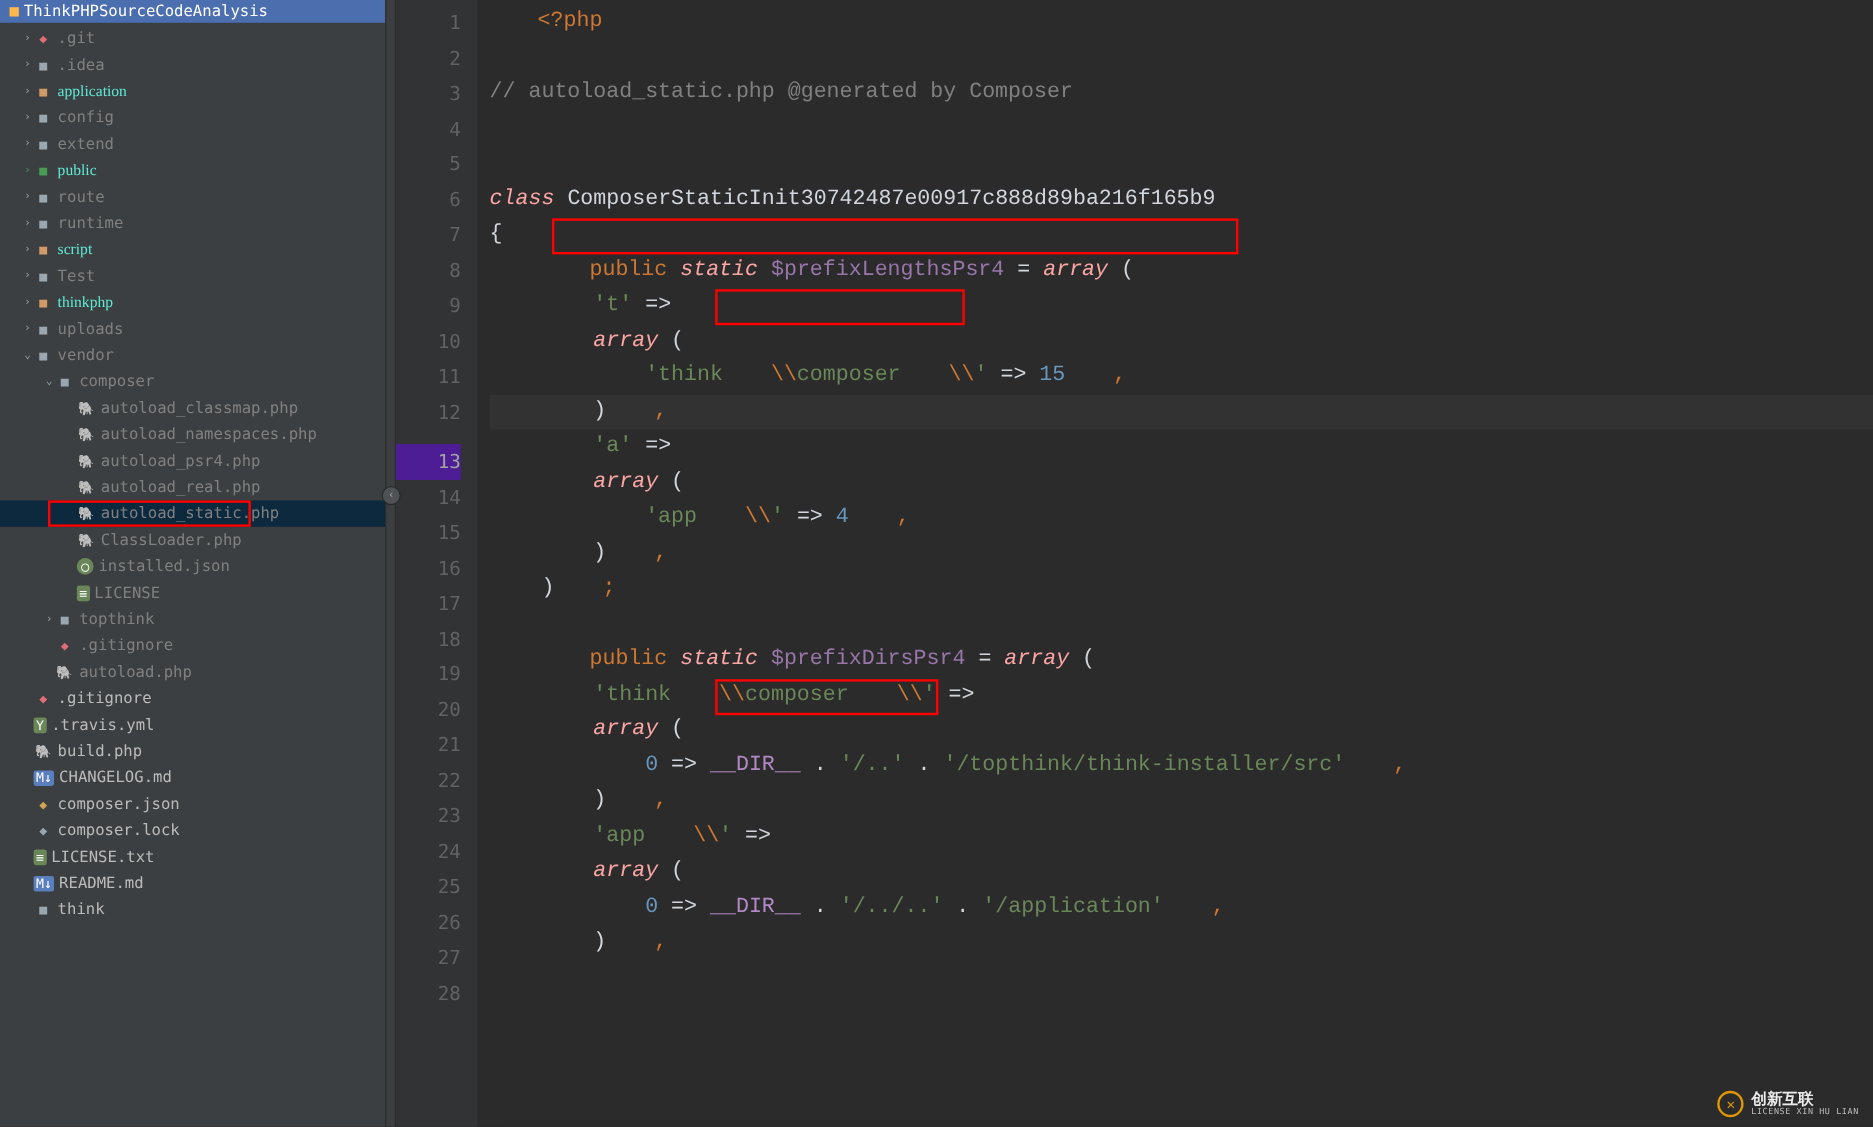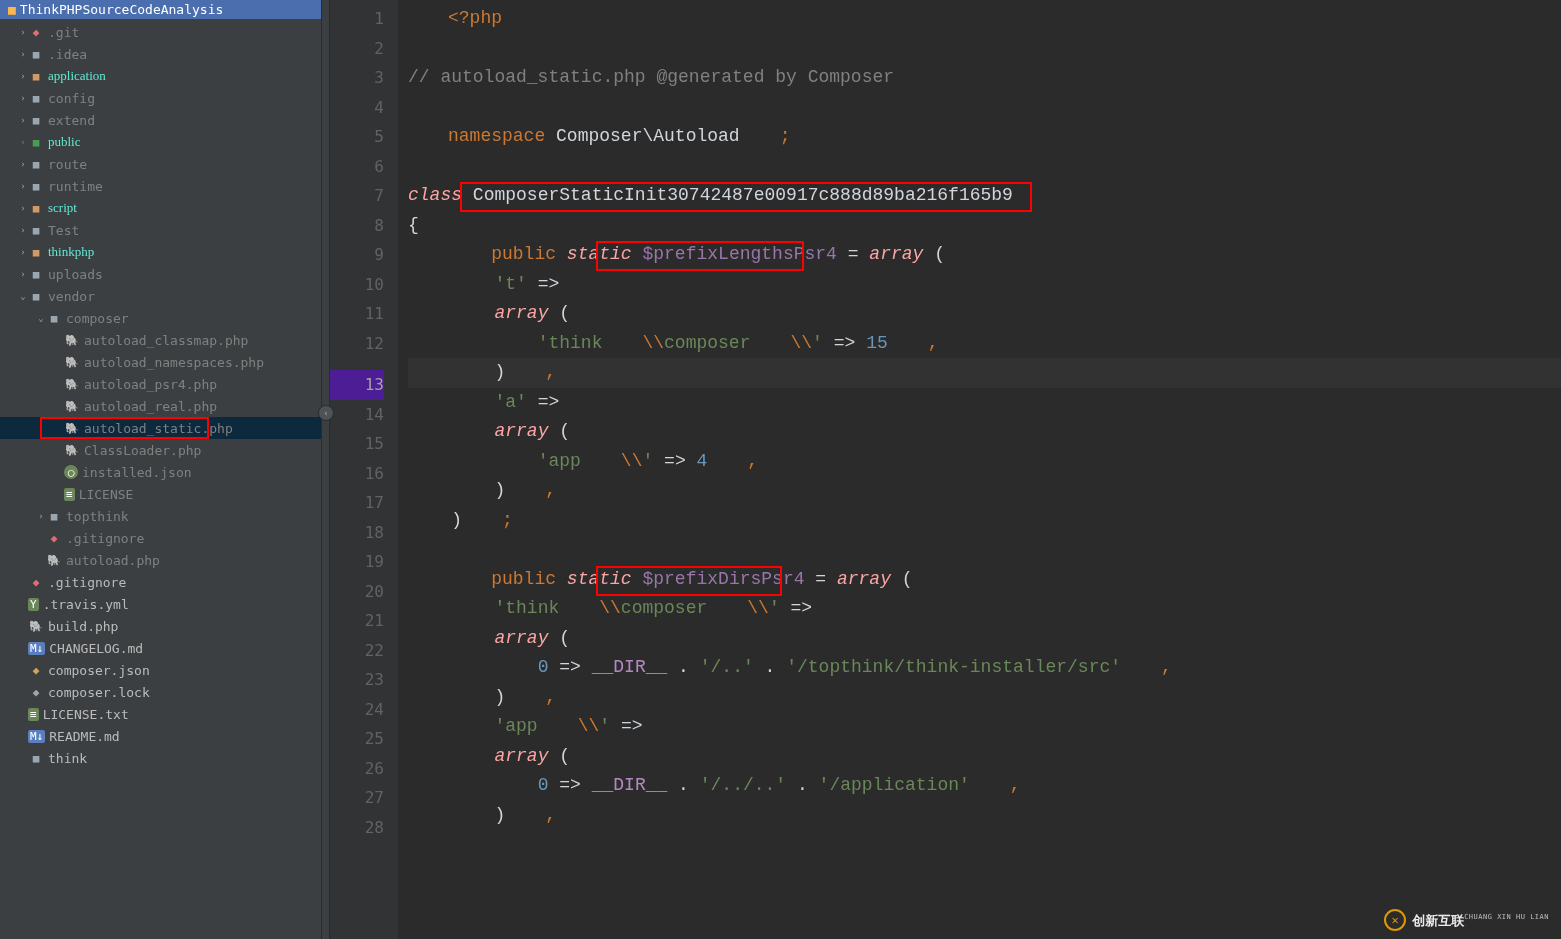--- a/index.html
+++ b/index.html
@@ -185,21 +185,21 @@
 .watermark .w-icon {
   border: 2px solid #f4a300;
   border-radius: 50%;
   width: 22px; height: 22px;
   display: flex;
   align-items: center;
   justify-content: center;
   color: #f4a300;
   font-weight: bold;
 }
-.watermark .w-text { display:flex; flex-direction:row; line-height:1; }
+.watermark .w-text { display:flex; flex-direction:column; line-height:1; }
 .watermark .w-big { font-weight:bold; font-size:13px; }
 .watermark .w-small { font-size:7px; letter-spacing:0.5px; color:#ccc; }
 </style>
 </head>
 <body>
 
 <div class="container">
   <div class="sidebar">
     <div class="project-root">
       <span class="icon">■</span>
@@ -415,21 +415,20 @@
         <div class="ln">28</div>
       </div>
     <div class="code" id="code">
       <div class="redbox rb1"></div>
       <div class="redbox rb2"></div>
       <div class="redbox rb3"></div>
     <div class="code-line"><span class="k-orange-n">&lt;?php</span></div>
         <div class="code-line"></div>
         <div class="code-line"><span class="k-comment">// autoload_static.php @generated by Composer</span></div>
         <div class="code-line"></div>
-        <div class="code-line"><span class="k-orange-n">namespace</span> <span class="k-white">Composer\Autoload</span><span class="k-orange-n">;</span></div>
         <div class="code-line"></div>
         <div class="code-line"><span class="k-orange">class</span> <span class="k-white">ComposerStaticInit30742487e00917c888d89ba216f165b9</span></div>
         <div class="code-line"><span class="k-white">{</span></div>
         <div class="code-line">    <span class="k-orange-n">public</span> <span class="k-orange">static</span> <span class="k-purple">$prefixLengthsPsr4</span> <span class="k-white">=</span> <span class="k-orange">array</span> <span class="k-white">(</span></div>
         <div class="code-line">        <span class="k-green">'t'</span> <span class="k-white">=&gt;</span></div>
         <div class="code-line">        <span class="k-orange">array</span> <span class="k-white">(</span></div>
         <div class="code-line">            <span class="k-green">'think<span class="k-orange-n">\\</span>composer<span class="k-orange-n">\\</span>'</span> <span class="k-white">=&gt;</span> <span class="k-num">15</span><span class="k-orange-n">,</span></div>
         <div class="code-line hl">        <span class="k-white">)</span><span class="k-orange-n">,</span></div>
         <div class="code-line">        <span class="k-green">'a'</span> <span class="k-white">=&gt;</span></div>
         <div class="code-line">        <span class="k-orange">array</span> <span class="k-white">(</span></div>
@@ -447,15 +446,15 @@
         <div class="code-line">            <span class="k-num">0</span> <span class="k-white">=&gt;</span> <span class="k-dir">__DIR__</span> <span class="k-white">.</span> <span class="k-green">'/../..'</span> <span class="k-white">.</span> <span class="k-green">'/application'</span><span class="k-orange-n">,</span></div>
         <div class="code-line">        <span class="k-white">)</span><span class="k-orange-n">,</span></div>
       </div>
   </div>
 </div>
 
 <div class="watermark">
   <span class="w-icon">✕</span>
   <span class="w-text">
     <span class="w-big">创新互联</span>
-    <span class="w-small">CHUANG XIN HU LIAN</span>
+    <span class="w-small">LICENSE XIN HU LIAN</span>
   </span>
 </div>
 
 </body></html>

